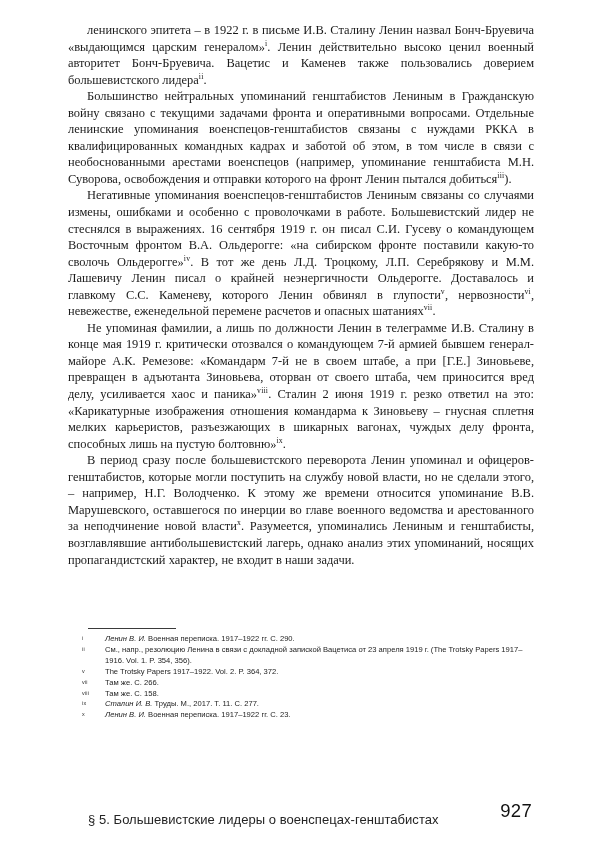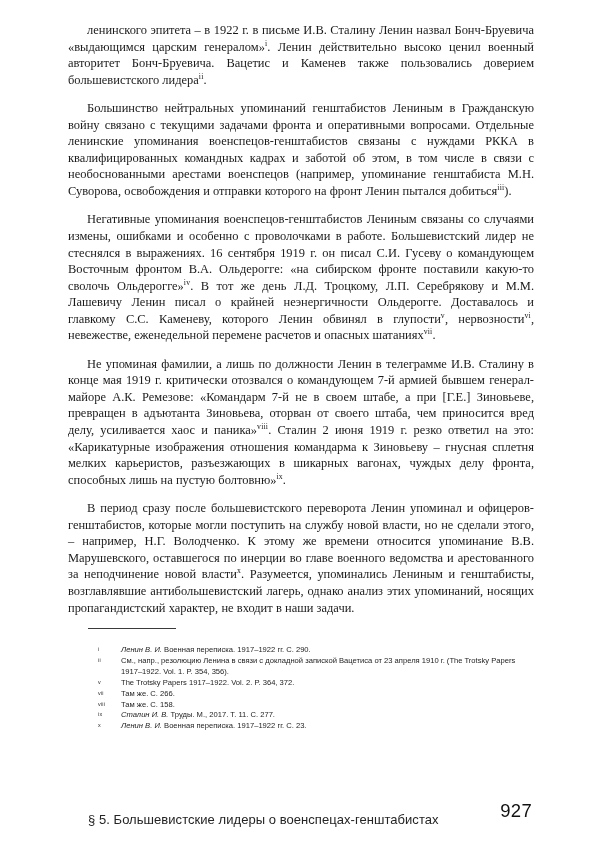--- a/index.html
+++ b/index.html
@@ -38,21 +38,21 @@
     text-indent: 19px;
     text-align: justify;
     font-size: 12.45px;
     line-height: 16.55px;
     font-family: "Liberation Serif", "DejaVu Serif", serif;
     hyphens: manual;
     word-spacing: 0.1px;
   }
 
   .para + .para {
-    margin-top: 12px;
+    margin-top: 0px;
   }
 
   sup.fn {
     font-size: 0.62em;
     vertical-align: super;
     line-height: 0;
     font-variant: normal;
     letter-spacing: 0.2px;
   }
 
@@ -65,21 +65,21 @@
     font-family: "Liberation Sans", "DejaVu Sans", sans-serif;
   }
   .fn-rule {
     width: 88px;
     height: 0;
     border-top: 1px solid #ararar;
     border-top: 1px solid #3a3a3a;
     margin: 0 0 5px 8px;
   }
   .fn-list {
-    margin: 16px;
+    margin: 0;
     padding: 0;
     list-style: none;
   }
   .fn-item {
     display: block;
     position: relative;
     padding-left: 25px;
     font-size: 7.6px;
     line-height: 10.9px;
     color: #232323;
@@ -137,21 +137,21 @@
       <p class="para">Большинство нейтральных упоминаний генштабистов Лениным в Гражданскую войну связано с текущими задачами фронта и оперативными вопросами. Отдельные ленинские упоминания военспецов-генштабистов связаны с нуждами РККА в квалифицированных командных кадрах и заботой об этом, в том числе в связи с необоснованными арестами военспецов (например, упоминание генштабиста М.Н. Суворова, освобождения и отправки которого на фронт Ленин пытался добиться<sup class="fn">iii</sup>).</p>
       <p class="para">Негативные упоминания военспецов-генштабистов Лениным связаны со случаями измены, ошибками и особенно с проволочками в работе. Большевистский лидер не стеснялся в выражениях. 16 сентября 1919 г. он писал С.И. Гусеву о командующем Восточным фронтом В.А. Ольдерогге: «на сибирском фронте поставили какую-то сволочь Ольдерогге»<sup class="fn">iv</sup>. В тот же день Л.Д. Троцкому, Л.П. Серебрякову и М.М. Лашевичу Ленин писал о крайней неэнергичности Ольдерогге. Доставалось и главкому С.С. Каменеву, которого Ленин обвинял в глупости<sup class="fn">v</sup>, нервозности<sup class="fn">vi</sup>, невежестве, еженедельной перемене расчетов и опасных шатаниях<sup class="fn">vii</sup>.</p>
       <p class="para">Не упоминая фамилии, а лишь по должности Ленин в телеграмме И.В. Сталину в конце мая 1919 г. критически отозвался о командующем 7-й армией бывшем генерал-майоре А.К. Ремезове: «Командарм 7-й не в своем штабе, а при [Г.Е.] Зиновьеве, превращен в адъютанта Зиновьева, оторван от своего штаба, чем приносится вред делу, усиливается хаос и паника»<sup class="fn">viii</sup>. Сталин 2 июня 1919 г. резко ответил на это: «Карикатурные изображения отношения командарма к Зиновьеву – гнусная сплетня мелких карьеристов, разъезжающих в шикарных вагонах, чуждых делу фронта, способных лишь на пустую болтовню»<sup class="fn">ix</sup>.</p>
       <p class="para">В период сразу после большевистского переворота Ленин упоминал и офицеров-генштабистов, которые могли поступить на службу новой власти, но не сделали этого, – например, Н.Г. Володченко. К этому же времени относится упоминание В.В. Марушевского, оставшегося по инерции во главе военного ведомства и арестованного за неподчинение новой власти<sup class="fn">x</sup>. Разумеется, упоминались Лениным и генштабисты, возглавлявшие антибольшевистский лагерь, однако анализ этих упоминаний, носящих пропагандистский характер, не входит в наши задачи.</p>
     </div>
 
   <div class="footnotes">
     <div class="fn-rule"></div>
     <div class="fn-list" id="footnote-list">
         <div class="fn-item"><span class="fn-marker">i</span><span class="fn-text"><i>Ленин В. И.</i> Военная переписка. 1917–1922 гг. С. 290.</span></div>
-        <div class="fn-item"><span class="fn-marker">ii</span><span class="fn-text">См., напр., резолюцию Ленина в связи с докладной запиской Вацетиса от 23 апреля 1910 г. (The Trotsky Papers 1917–1922. Vol. 1. P. 354, 356).</span></div>
+        <div class="fn-item"><span class="fn-marker">ii</span><span class="fn-text">См., напр., резолюцию Ленина в связи с докладной запиской Вацетиса от 23 апреля 1919 г. (The Trotsky Papers 1917–1916. Vol. 1. P. 354, 356).</span></div>
         <div class="fn-item"><span class="fn-marker">v</span><span class="fn-text">The Trotsky Papers 1917–1922. Vol. 2. P. 364, 372.</span></div>
         <div class="fn-item"><span class="fn-marker">vii</span><span class="fn-text">Там же. С. 266.</span></div>
         <div class="fn-item"><span class="fn-marker">viii</span><span class="fn-text">Там же. С. 158.</span></div>
         <div class="fn-item"><span class="fn-marker">ix</span><span class="fn-text"><i>Сталин И. В.</i> Труды. М., 2017. Т. 11. С. 277.</span></div>
         <div class="fn-item"><span class="fn-marker">x</span><span class="fn-text"><i>Ленин В. И.</i> Военная переписка. 1917–1922 гг. С. 23.</span></div>
       </div>
   </div>
 
   <div class="footer">
     <div class="footer-title">§ 5. Большевистские лидеры о военспецах-генштабистах</div>

